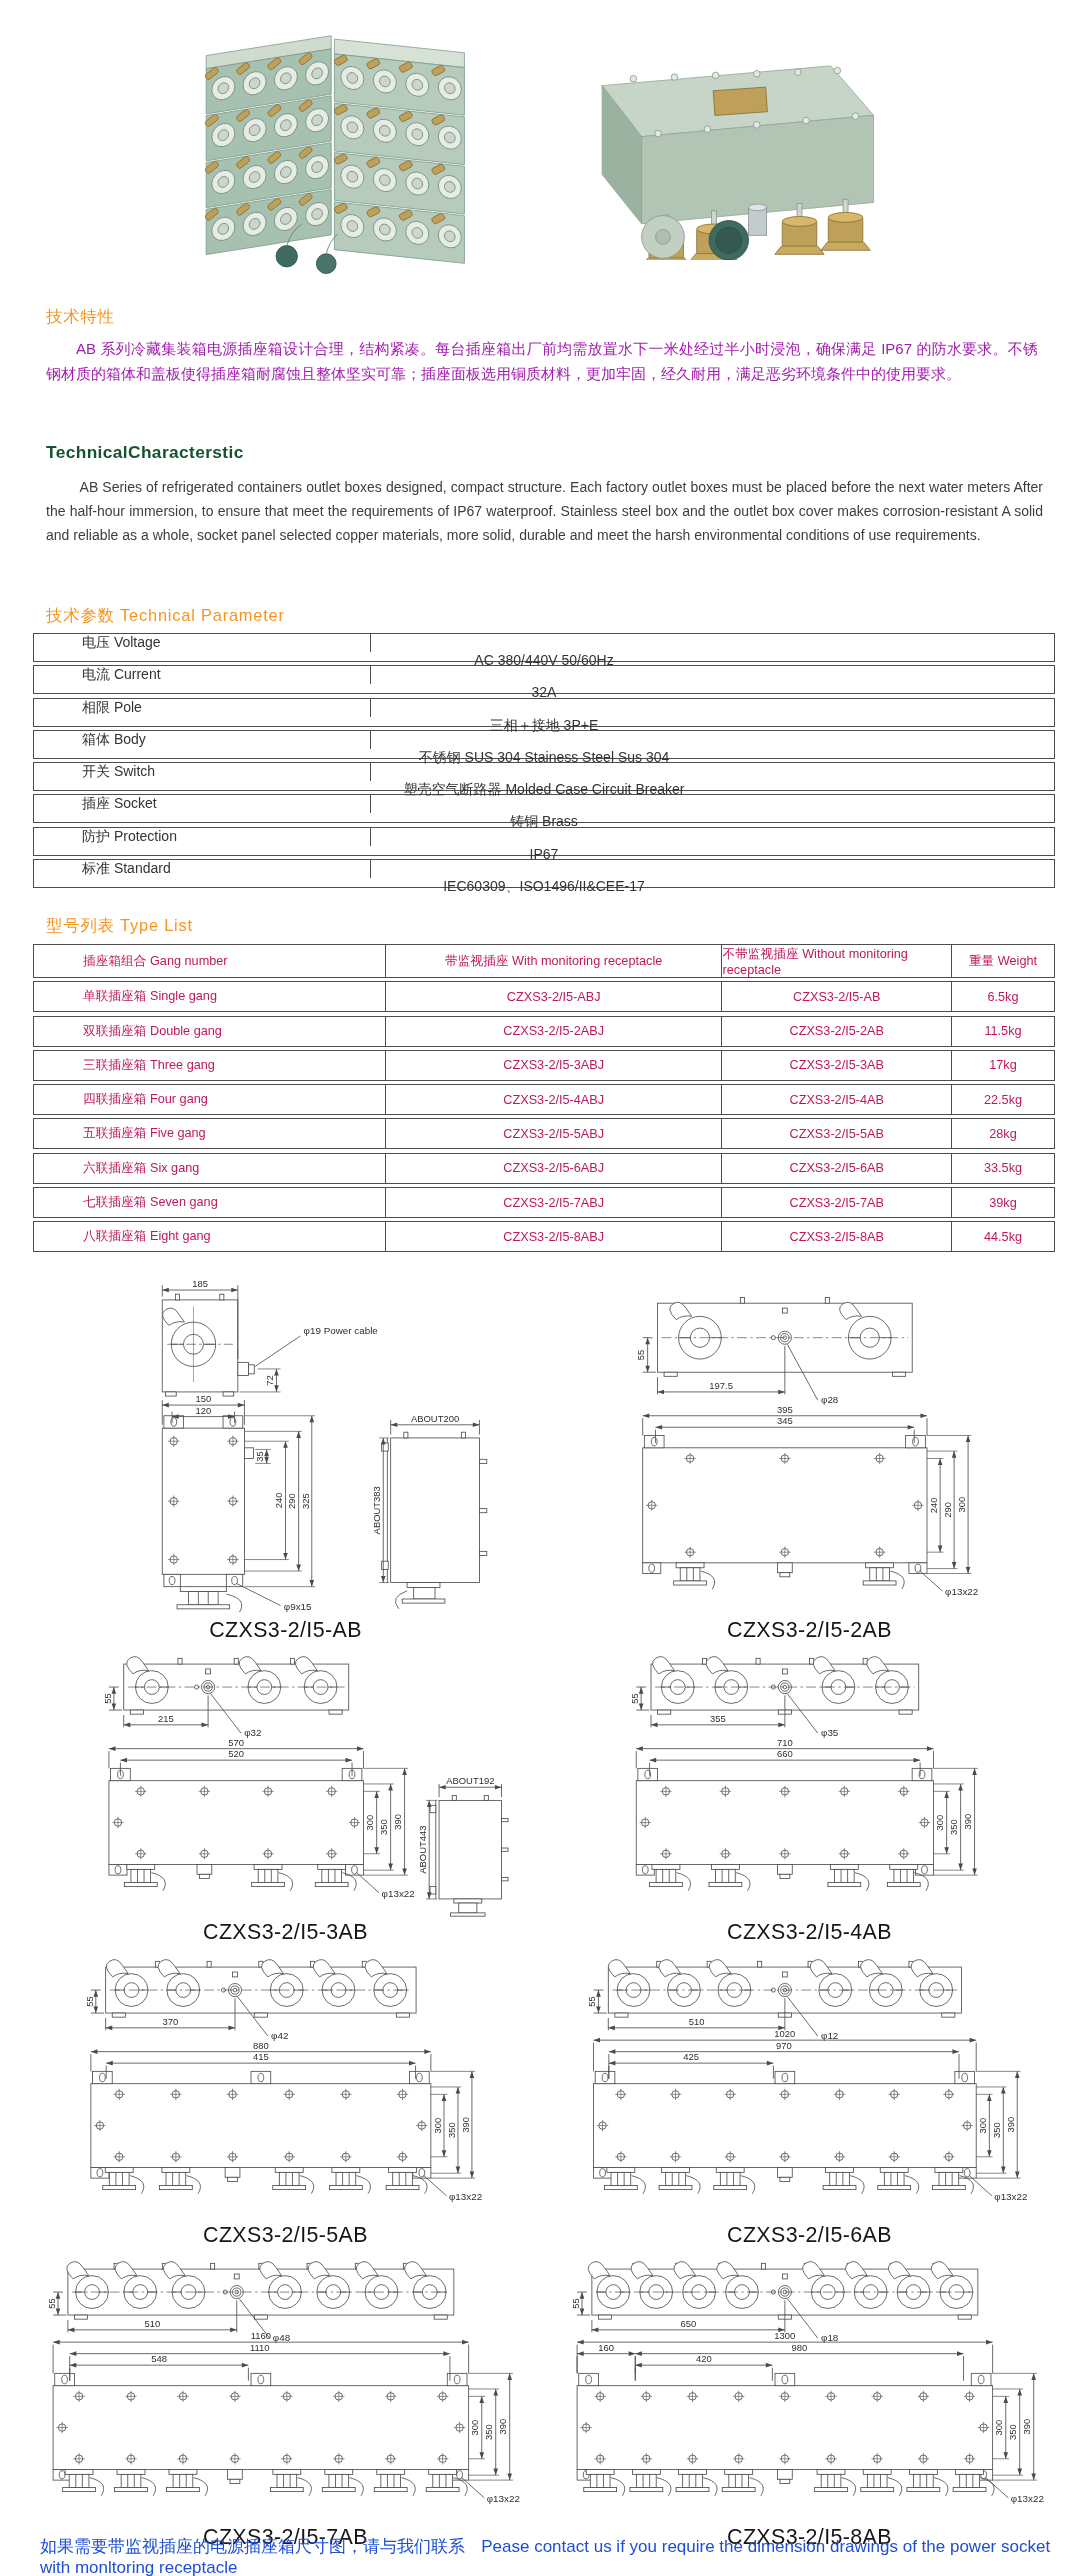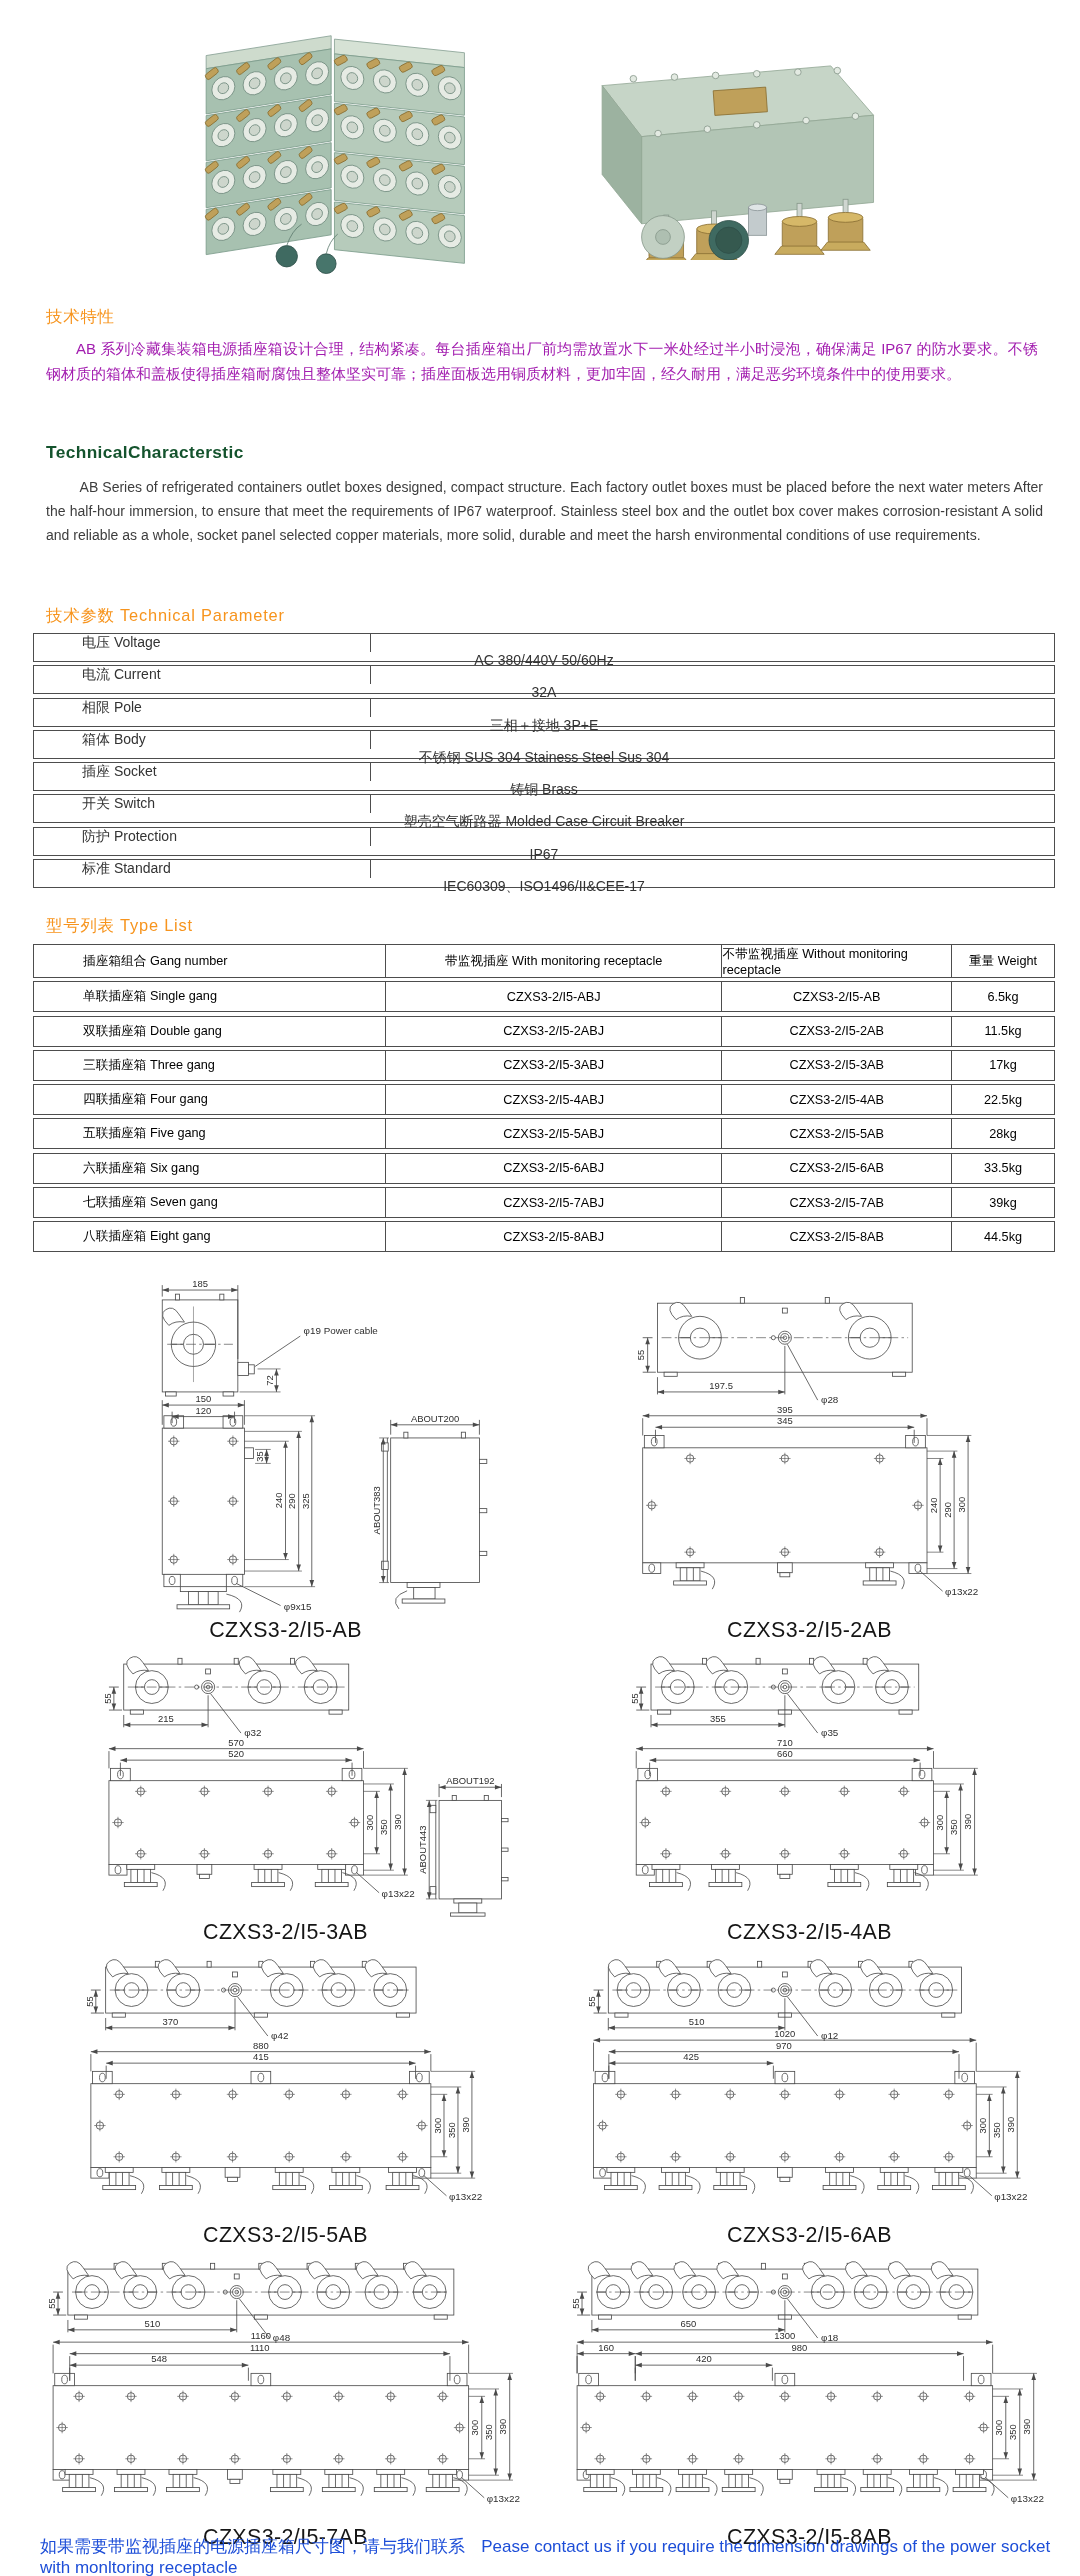--- a/index.html
+++ b/index.html
@@ -18,21 +18,21 @@
   #t3{position:absolute;left:46px;top:605px;}
   #paramTable{position:absolute;left:33px;top:633px;width:1022px;}
   .prow{display:flex;border:0.8px solid #4d4d4d;margin-bottom:3.3px;height:27px;background:#fff;flex-direction:column;}
   .pl{width:33%;border-right:0.8px solid #4d4d4d;display:flex;align-items:center;
       padding-left:48px;box-sizing:border-box;font-size:14px;color:#333;}
   .pr{flex:1;display:flex;align-items:center;justify-content:center;font-size:14px;color:#333;}
   #t4{position:absolute;left:46px;top:915px;}
   #typeTable{position:absolute;left:33px;top:944px;width:1022px;}
   .trow{display:flex;border:0.8px solid #4d4d4d;margin-bottom:3.3px;height:29px;background:#fff;}
   .trow.thead{height:32px;}
-  .tc{display:flex;align-items:center;justify-content:center;font-size:12.7px;color:#000000;
+  .tc{display:flex;align-items:center;justify-content:center;font-size:12.7px;color:#be185d;
       box-sizing:border-box;}
   .tc1{width:34.5%;justify-content:flex-start;padding-left:49px;border-right:0.8px solid #4d4d4d;}
   .tc2{width:33%;border-right:0.8px solid #4d4d4d;}
   .tc3{width:22.5%;border-right:0.8px solid #4d4d4d;}
   .tc4{flex:1;}
   #drawings{position:absolute;left:39px;top:1265px;width:1018px;}
   .drow{display:flex;gap:31px;margin-bottom:3.3px;}
   .dcell{width:493px;text-align:center;}
   .dcap{font-size:21.4px;color:#151515;letter-spacing:0.4px;margin-top:0px;
         font-family:"Liberation Sans","DejaVu Sans",sans-serif;}
@@ -219,26 +219,26 @@
    </div>
       <div class="prow">
      <div class="pl">相限  Pole</div>
      <div class="pr">三相＋接地  3P+E</div>
    </div>
       <div class="prow">
      <div class="pl">箱体  Body</div>
      <div class="pr">不锈钢 SUS 304  Stainess Steel Sus 304</div>
    </div>
       <div class="prow">
+     <div class="pl">开关  Switch</div>
+     <div class="pr">塑壳空气断路器 Molded Case Circuit Breaker</div>
+   </div>
+      <div class="prow">
      <div class="pl">插座  Socket</div>
      <div class="pr">铸铜 Brass</div>
-   </div>
-      <div class="prow">
-     <div class="pl">开关  Switch</div>
-     <div class="pr">塑壳空气断路器 Molded Case Circuit Breaker</div>
    </div>
       <div class="prow">
      <div class="pl">防护  Protection</div>
      <div class="pr">IP67</div>
    </div>
       <div class="prow">
      <div class="pl">标准  Standard</div>
      <div class="pr">IEC60309、ISO1496/II&amp;CEE-17</div>
    </div>
     </div>

